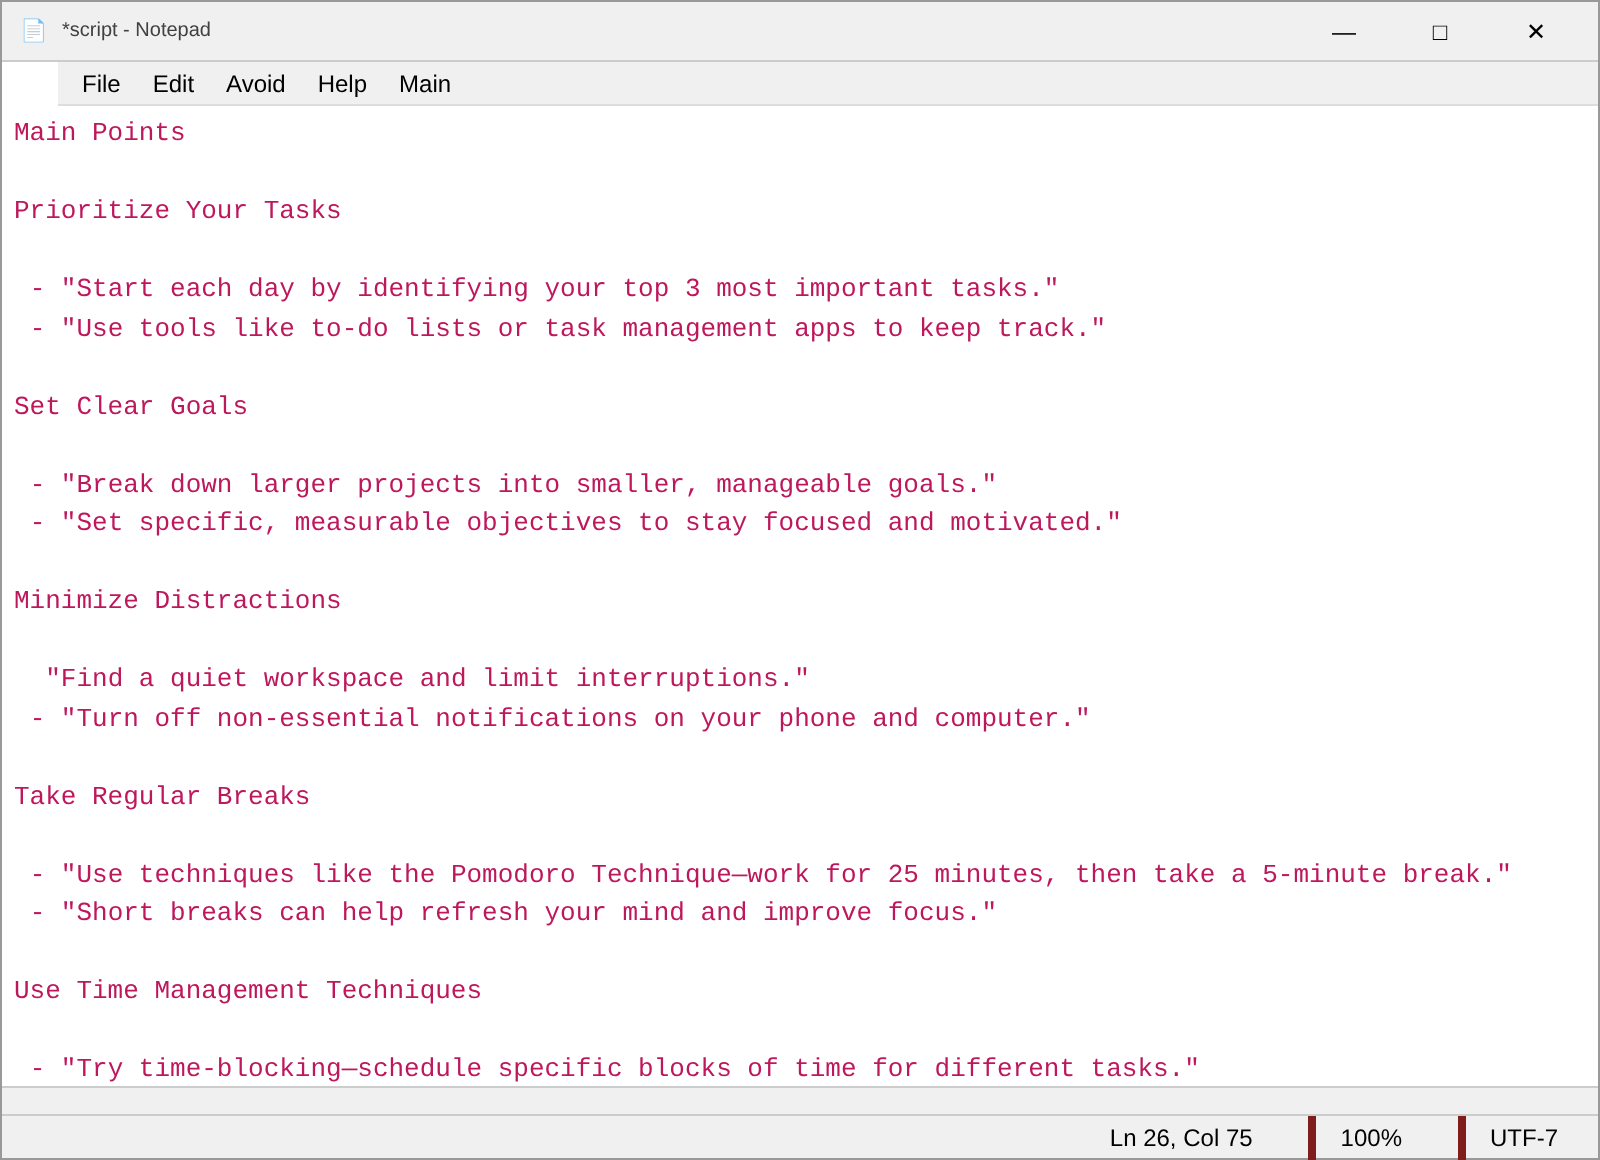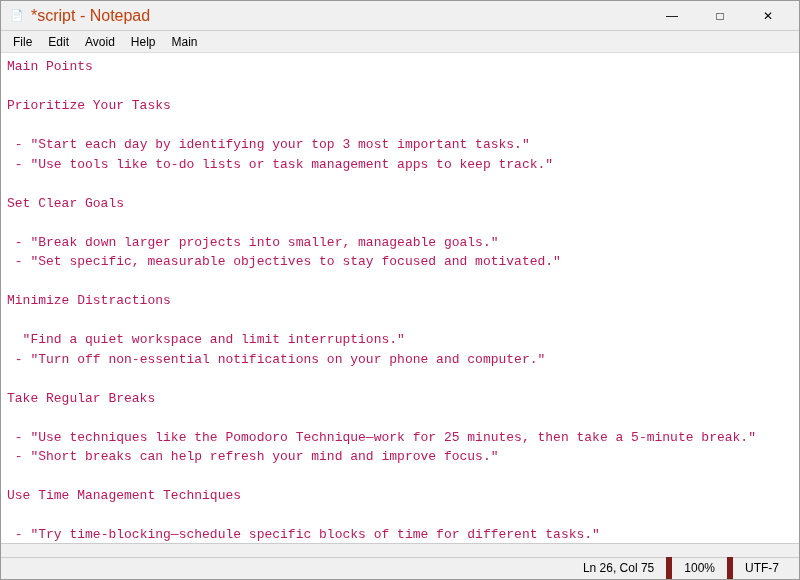--- a/index.html
+++ b/index.html
@@ -42,22 +42,22 @@
       height: 16px;
       display: flex;
       align-items: center;
       justify-content: center;
       font-size: 11px;
       color: #444;
     }
 
     .title-bar-text {
       font-family: 'Segoe UI', Arial, sans-serif;
-      font-size: 16px;
-      color: #c2410c;
+      font-size: 10px;
+      color: #404040;
     }
 
     .title-bar-controls {
       display: flex;
       align-items: center;
       gap: 2px;
     }
 
     .title-btn {
       width: 46px;
@@ -74,20 +74,21 @@
     }
 
     
     .menu-bar {
       height: 22px;
       background: #f0f0f0;
       border-bottom: 1px solid #ddd;
       display: flex;
       align-items: center;
       padding: 0 4px;
+      margin-left: 28px;
     }
 
     .menu-item {
       font-family: 'Segoe UI', Arial, sans-serif;
       font-size: 12px;
       padding: 2px 8px;
       cursor: pointer;
       color: #000;
     }
 
@@ -137,32 +138,32 @@
       outline: none;
       cursor: text;
     }
 
     
     .status-bar {
       height: 22px;
       background: #f0f0f0;
       border-top: 1px solid #ccc;
       display: flex;
-      align-items: flex-end;
+      align-items: center;
       justify-content: flex-end;
       padding: 0 8px;
-      gap: 0;
+      gap: 16px;
     }
 
     .status-item {
       font-family: 'Segoe UI', Arial, sans-serif;
       font-size: 12px;
       color: #000;
       padding: 0 12px;
-      border-left: 6px solid #7f1d1d;
+      border-left: 4px solid #7f1d1d;
       height: 22px;
       display: flex;
       align-items: center;
     }
 
     .status-item:first-child {
       border-left: none;
     }
 
     .scrollbar-bottom {

